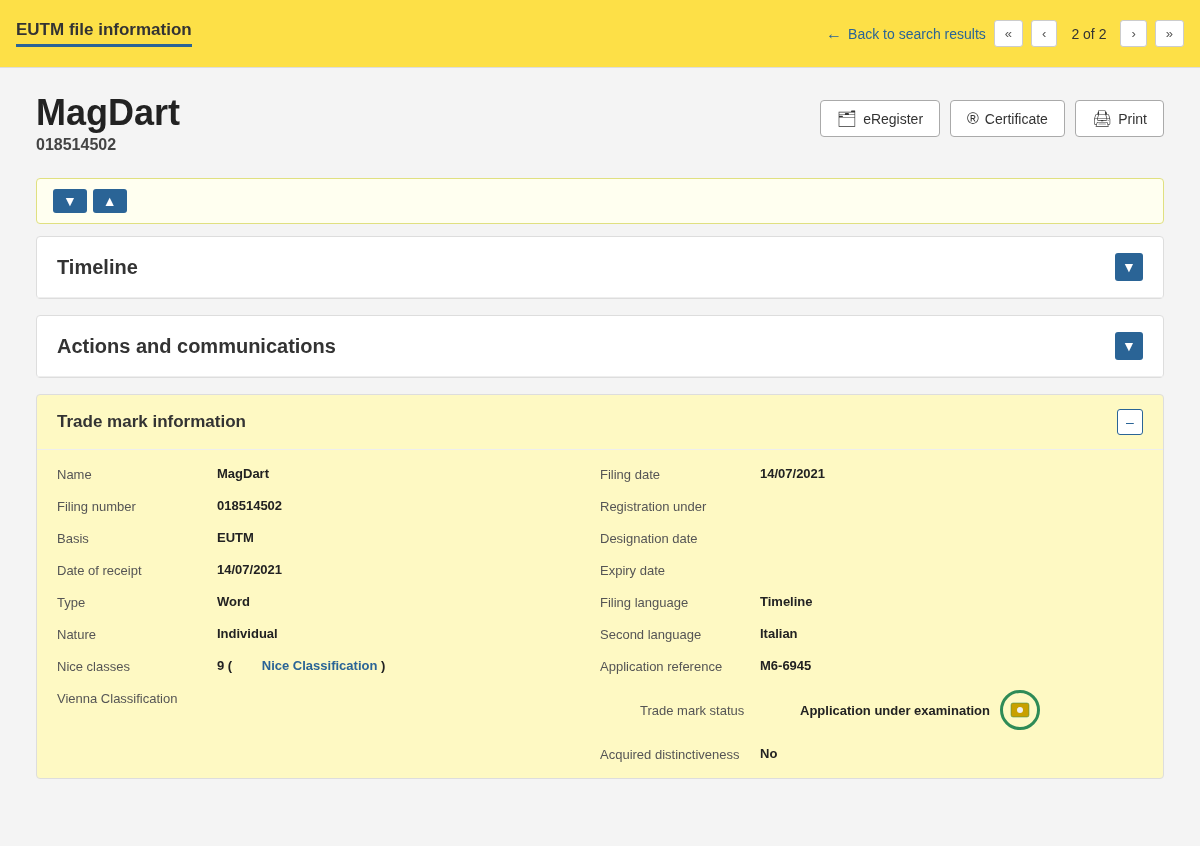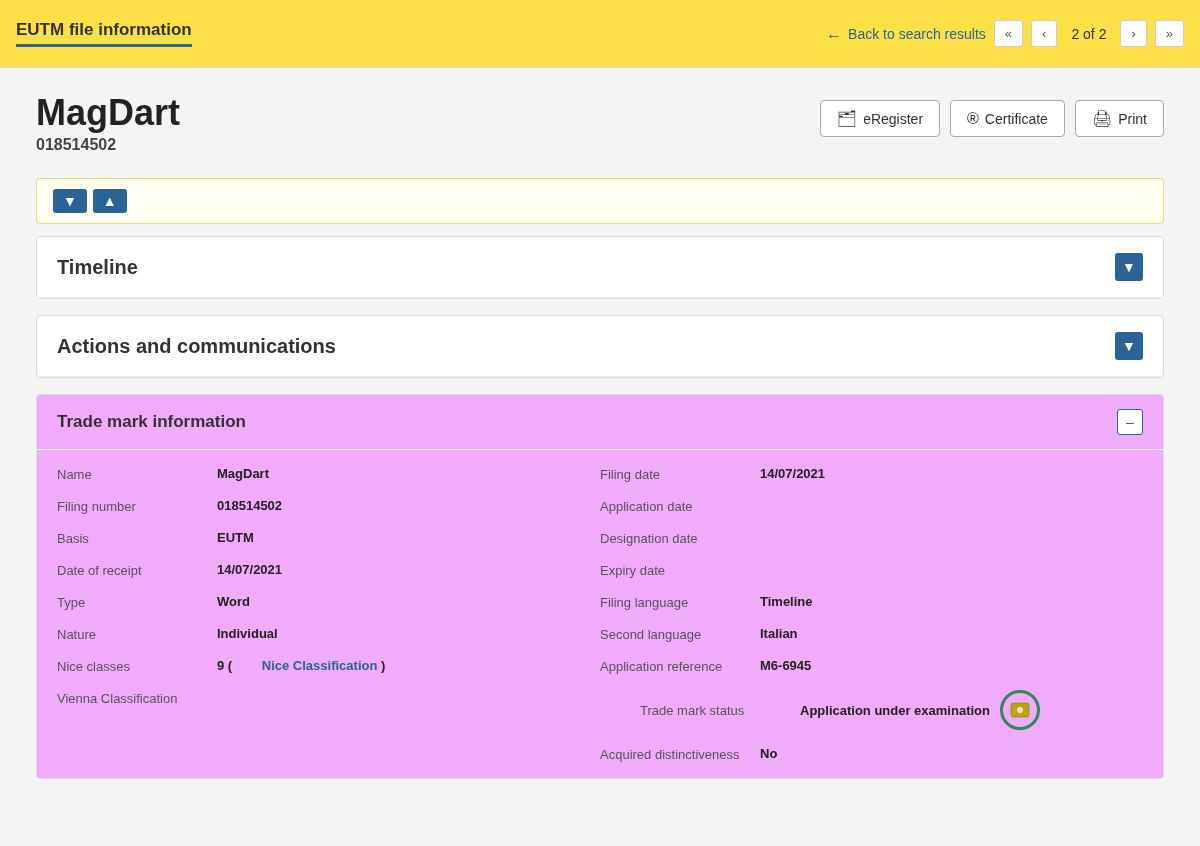--- a/index.html
+++ b/index.html
@@ -167,21 +167,21 @@
       height: 28px;
       border-radius: 3px;
       cursor: pointer;
       font-size: 14px;
       display: flex;
       align-items: center;
       justify-content: center;
     }
 
     .trade-mark-section {
-      background: #f0abfc;
+      background: #fef9c3;
       border: 1px solid #ddd;
       border-radius: 4px;
       margin-bottom: 16px;
     }
     .trade-mark-header {
       display: flex;
       align-items: center;
       justify-content: space-between;
       padding: 14px 20px;
       border-bottom: 1px solid #eee;
@@ -364,21 +364,21 @@
 
       </div>
 
       <div class="tm-col">
 
         <div class="tm-row">
           <span class="tm-label">Filing date</span>
           <span class="tm-value bold">14/07/2021</span>
         </div>
         <div class="tm-row">
-          <span class="tm-label">Application date</span>
+          <span class="tm-label">Registration under</span>
           <span class="tm-value"></span>
         </div>
         <div class="tm-row">
           <span class="tm-label">Designation date</span>
           <span class="tm-value"></span>
         </div>
         <div class="tm-row">
           <span class="tm-label">Expiry date</span>
           <span class="tm-value"></span>
         </div>

